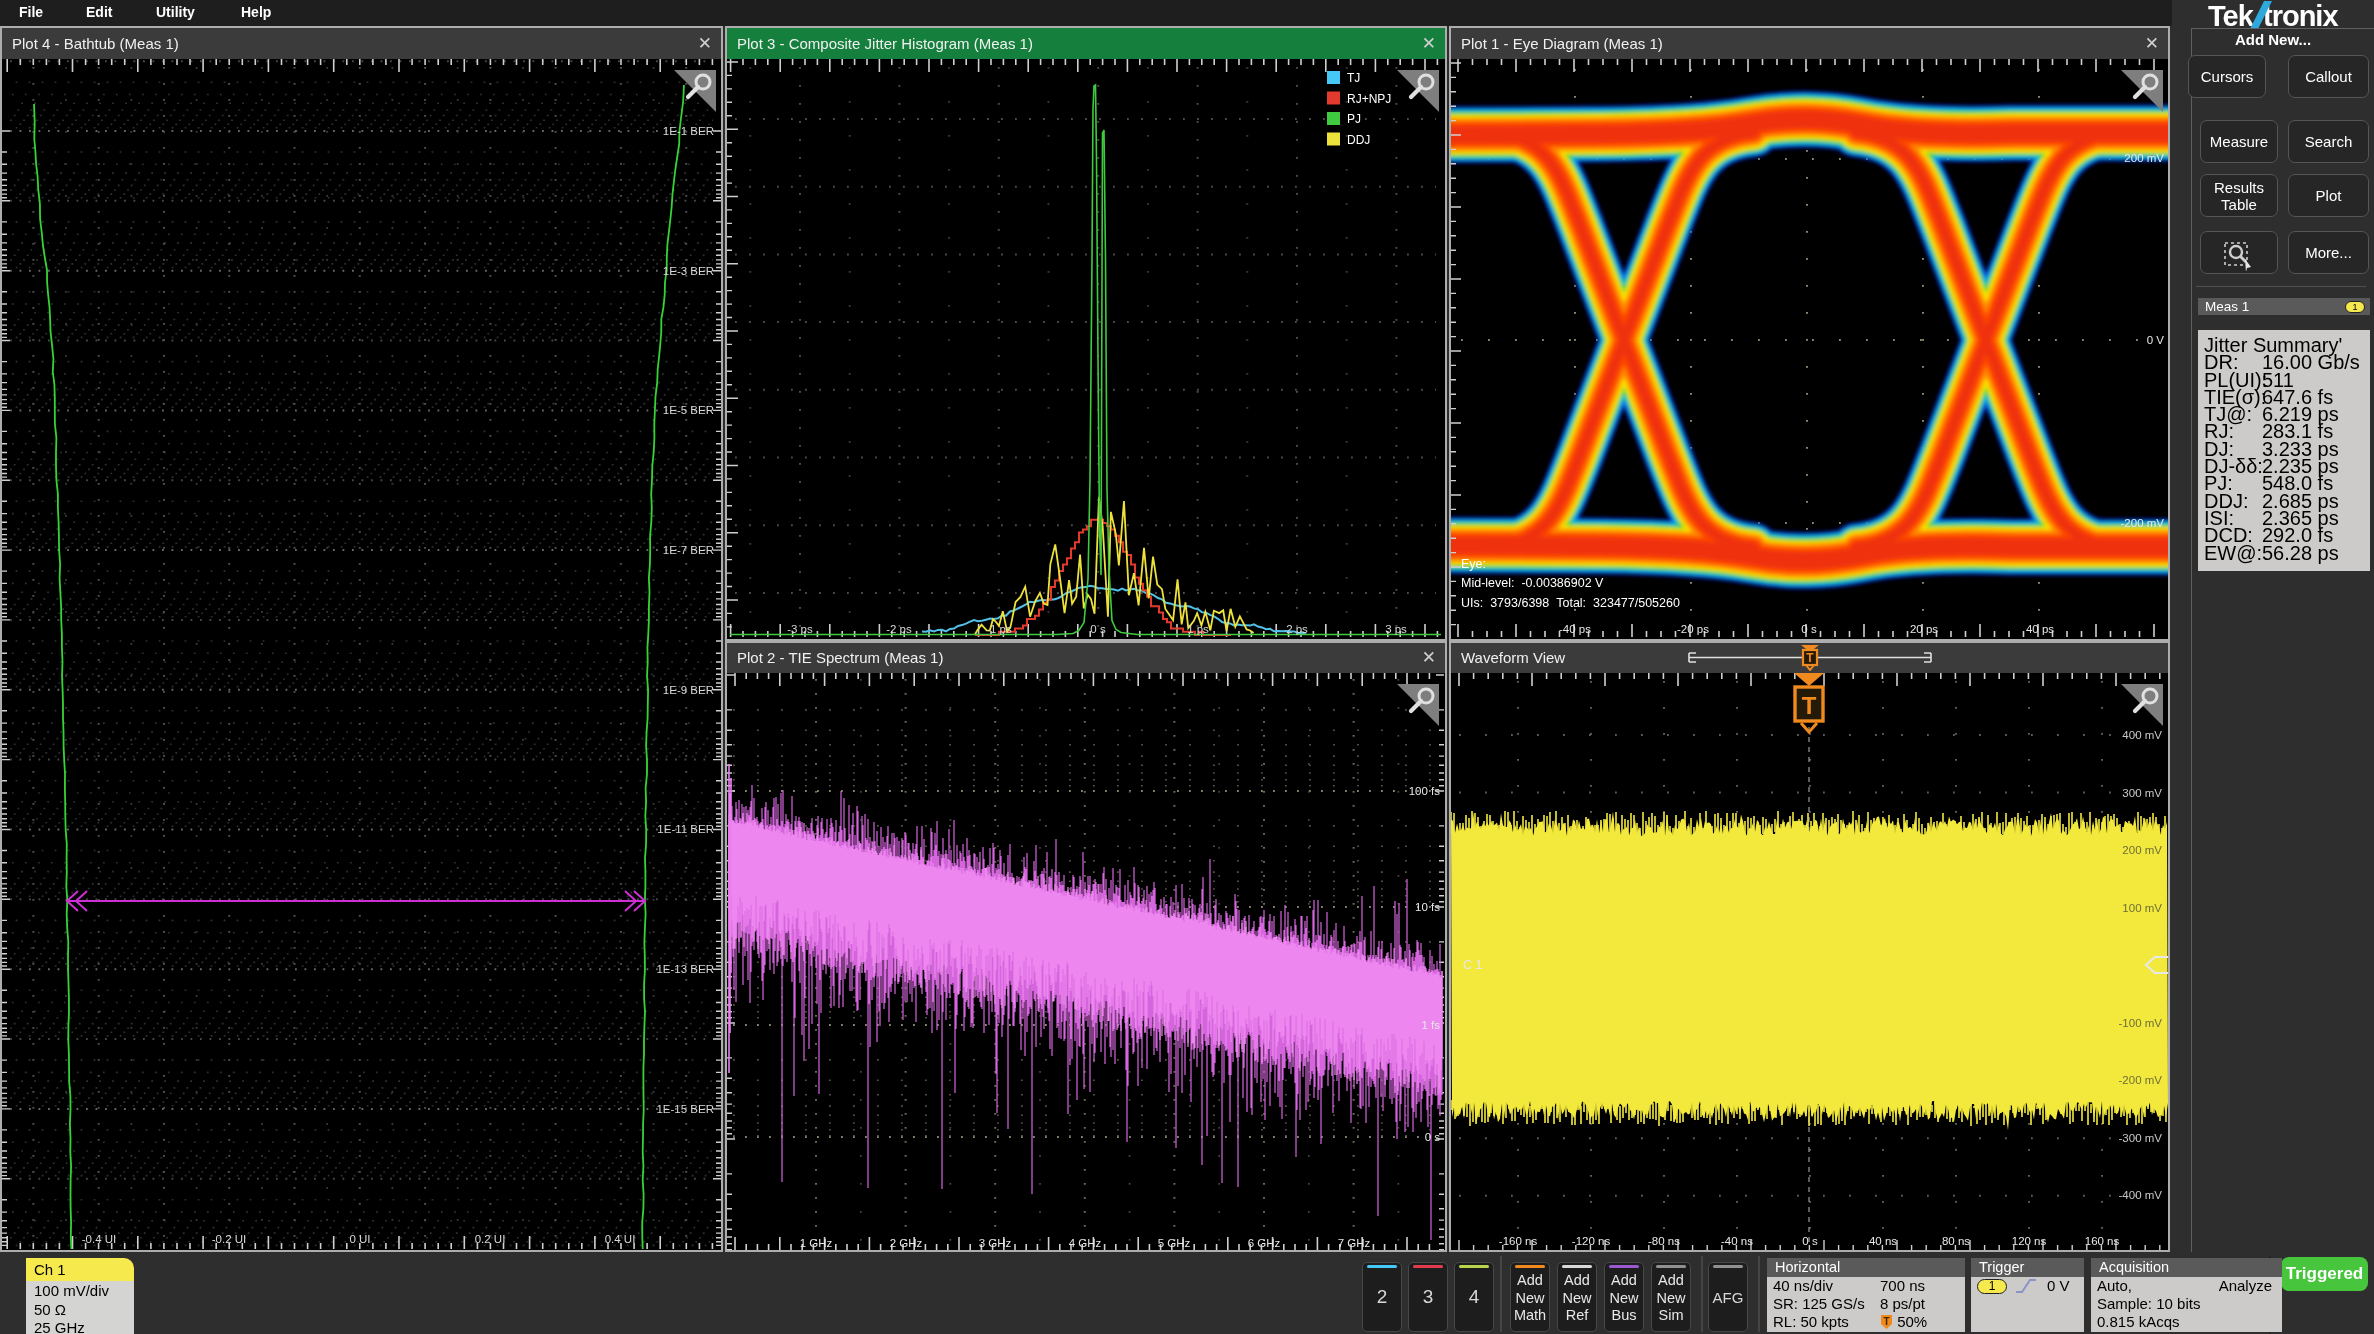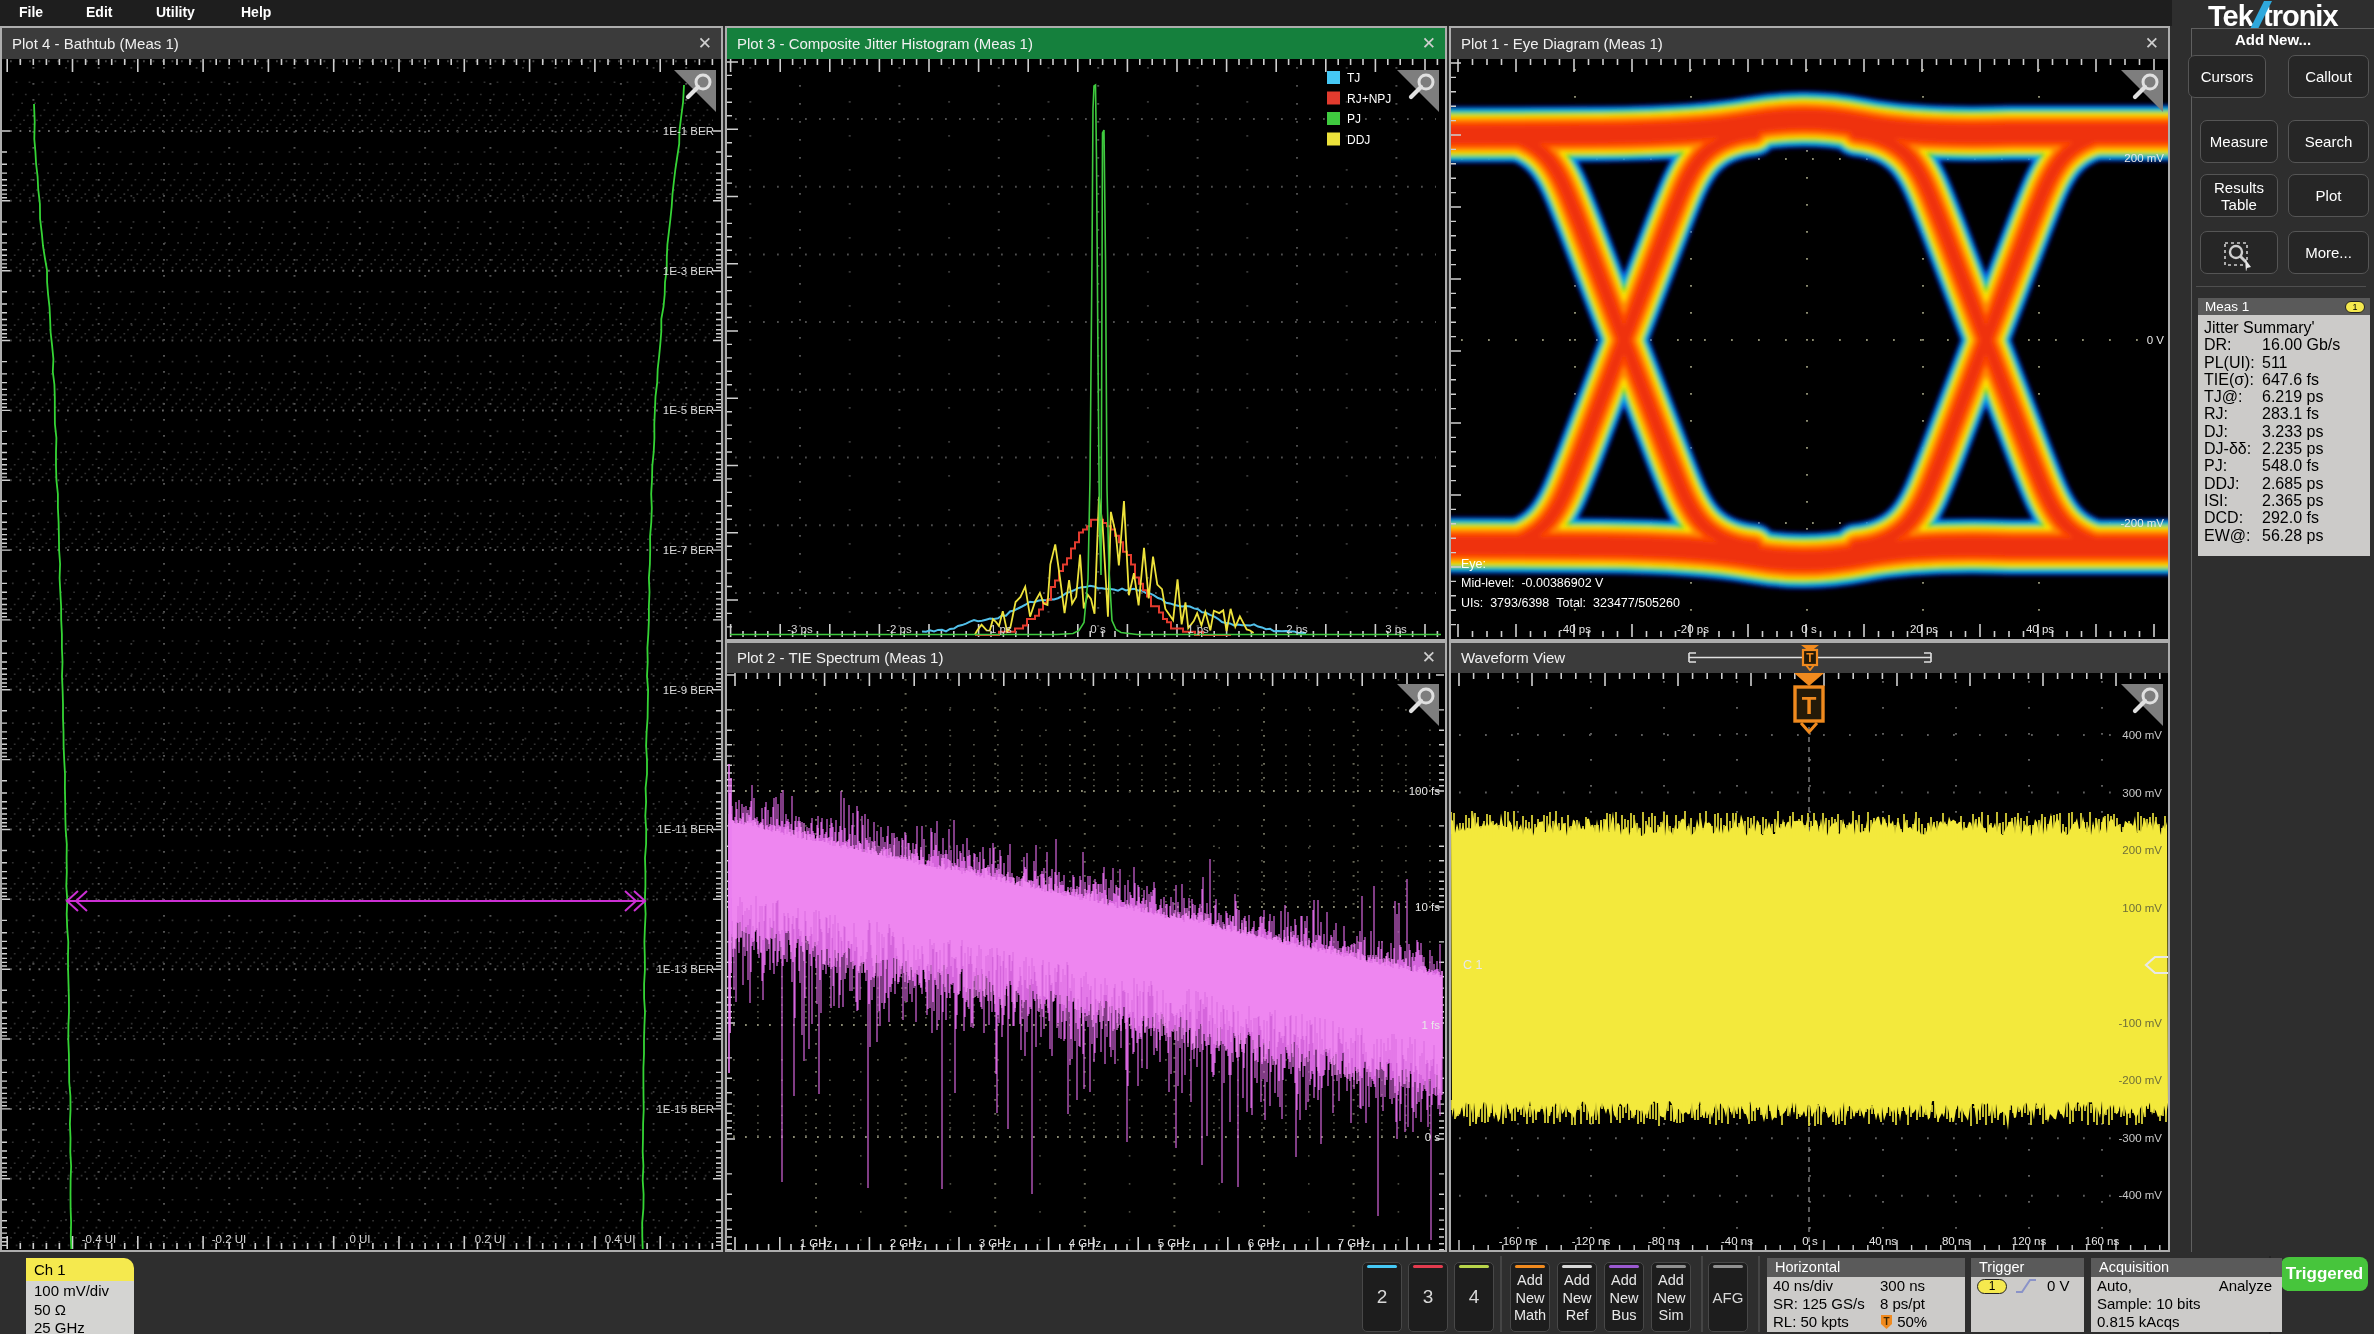--- a/index.html
+++ b/index.html
@@ -9,21 +9,21 @@
 .ht { margin-left:10px; }
 .hx { position:absolute; right:9px; top:0; color:#cfcfcf; font-size:17px; }
 #sidebar { position:absolute; left:2172px; top:0; width:202px; height:1334px; background:#2e2e2e; }
 #sbframe { position:absolute; left:19px; top:28px; width:183px; height:1224px; border-left:1px solid #606060; border-top:1px solid #606060; }
 #addnew { position:absolute; left:0; top:31px; width:202px; text-align:center; color:#fff; font-weight:bold; font-size:15px; }
 .sbtn { position:absolute; background:#262626; border:1px solid #555; border-radius:7px; color:#fff; font-size:15px; display:flex; align-items:center; justify-content:center; text-align:center; line-height:17px; }
 #sbsep { position:absolute; left:24px; top:286px; width:170px; height:1px; background:#4f4f4f; }
 #meas { position:absolute; left:26px; top:298px; width:172px; }
 #meashd { height:17px; background:#5a5a5a; color:#fff; font-size:13.5px; line-height:17px; padding-left:7px; position:relative; }
 #mbadge { position:absolute; right:5px; top:2.5px; width:20px; height:12px; background:#f5e94e; border:1px solid #222; border-radius:6px; color:#000; font-size:9px; line-height:10px; text-align:center; }
-#measbody { background:#cccbc9; color:#000; font-size:16px; padding:4px 4px 12px 6px; }
+#measbody { background:#cccbc9; color:#000; font-size:20px; padding:4px 4px 12px 6px;margin-top:15px; }
 .mrow { height:17.3px; position:relative; white-space:nowrap; }
 .mv { position:absolute; left:58px; }
 #trigsep { position:absolute; left:97px; top:1256px; width:2px; height:78px; background:#242424; }
 #triggered { position:absolute; left:109px; top:1257px; width:87px; height:34px; background:#47c53c; border-radius:8px; color:#fff; font-weight:bold; font-size:17px; text-align:center; line-height:34px; }
 #bottombar { position:absolute; left:0; top:1252px; width:2172px; height:82px; background:#2e2e2e;margin-left:24px; }
 #ch1 { position:absolute; left:2px; top:6px; width:108px; height:76px; border-radius:0 10px 0 0; overflow:hidden; }
 #ch1hd { height:23px; background:#f5e94e; color:#000; font-size:15px; line-height:23px; padding-left:8px; }
 #ch1body { height:53px; background:#d4d4d2; color:#000; font-size:15px; line-height:18.5px; padding:1px 0 0 8px; }
 .nbtn { position:absolute; top:10px; width:40px; height:70px; background:#1d1d1d; border:1px solid #484848; border-radius:5px; overflow:hidden; }
 .ntop { position:absolute; left:4px; right:4px; top:2px; height:3px; border-radius:2px; }
@@ -586,21 +586,21 @@
     <div class="nbtn" style="left:1684px">
       <div class="ntop" style="background:#909090"></div>
       <div class="nnum" style="font-size:15px">AFG</div>
     </div>
     <div class="vsep" style="left:1476px"></div>
     <div class="vsep" style="left:1677px"></div>
     <div class="vsep" style="left:1734px"></div>
     <div class="ipanel" style="left:1743px;width:198px">
       <div class="iphd">Horizontal</div>
       <div class="ipbody">
-        <div class="iprow"><span>40 ns/div</span><span class="ipv">300 ns</span></div>
+        <div class="iprow"><span>40 ns/div</span><span class="ipv">700 ns</span></div>
       <div class="iprow"><span>SR: 125 GS/s</span><span class="ipv">8 ps/pt</span></div>
       <div class="iprow"><span>RL: 50 kpts</span><span class="ipv"><span style="display:inline-block;vertical-align:-3px"><svg width="13" height="16" xmlns="http://www.w3.org/2000/svg">
                 <path d="M1 1h11v9l-5.5 5L1 10z" fill="#f08a1e"></path>
                 <text x="6.5" y="11" fill="#402800" font-size="10" font-weight="bold" text-anchor="middle" font-family="Liberation Sans">T</text>
               </svg></span> 50%</span></div>
       </div>
     </div>
     <div class="ipanel" style="left:1947px;width:113px">
       <div class="iphd">Trigger</div>
       <div class="ipbody">

